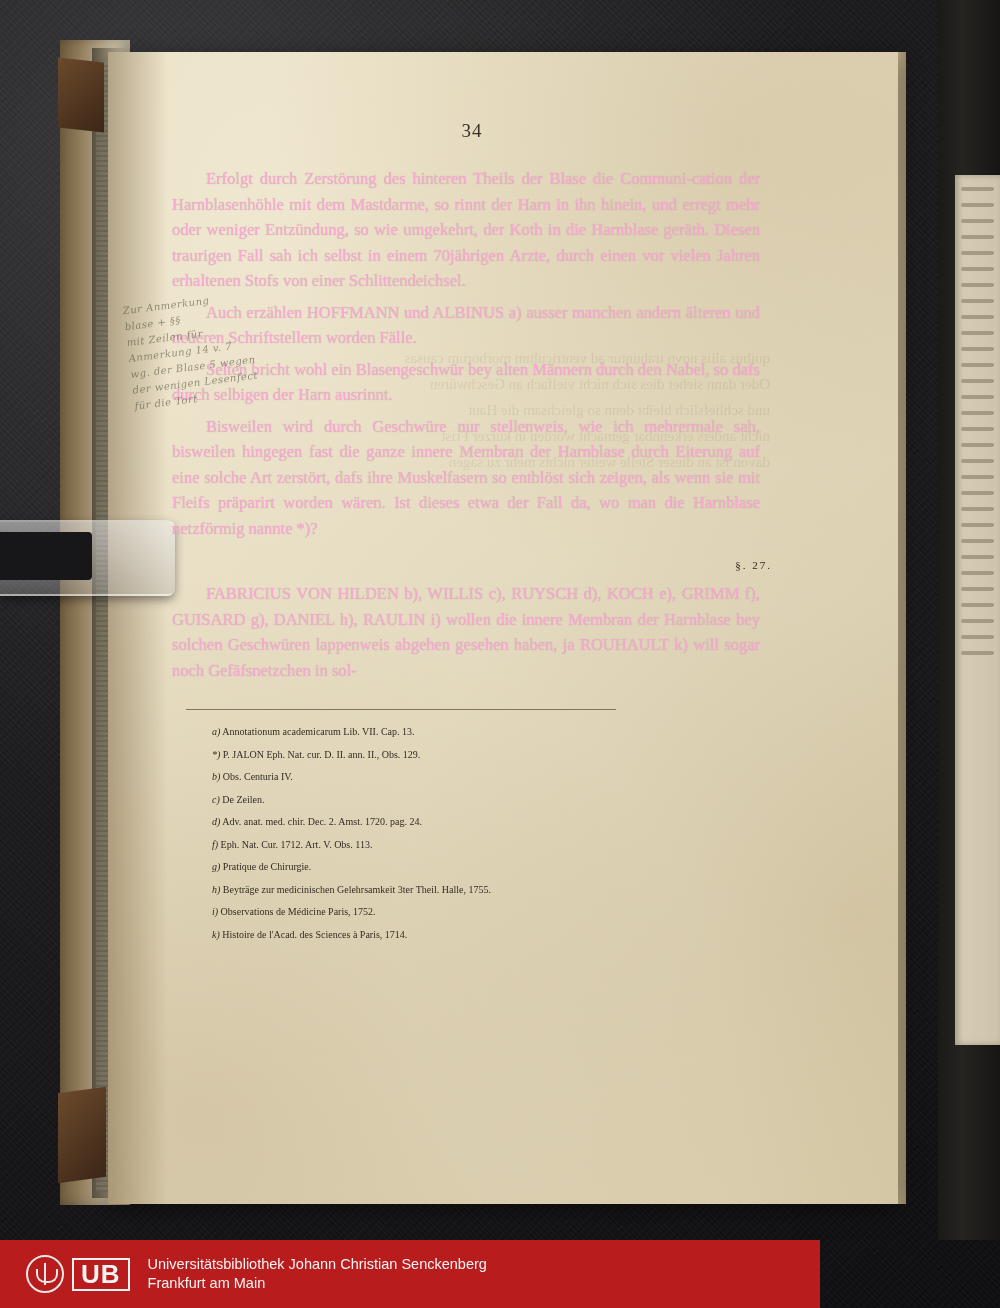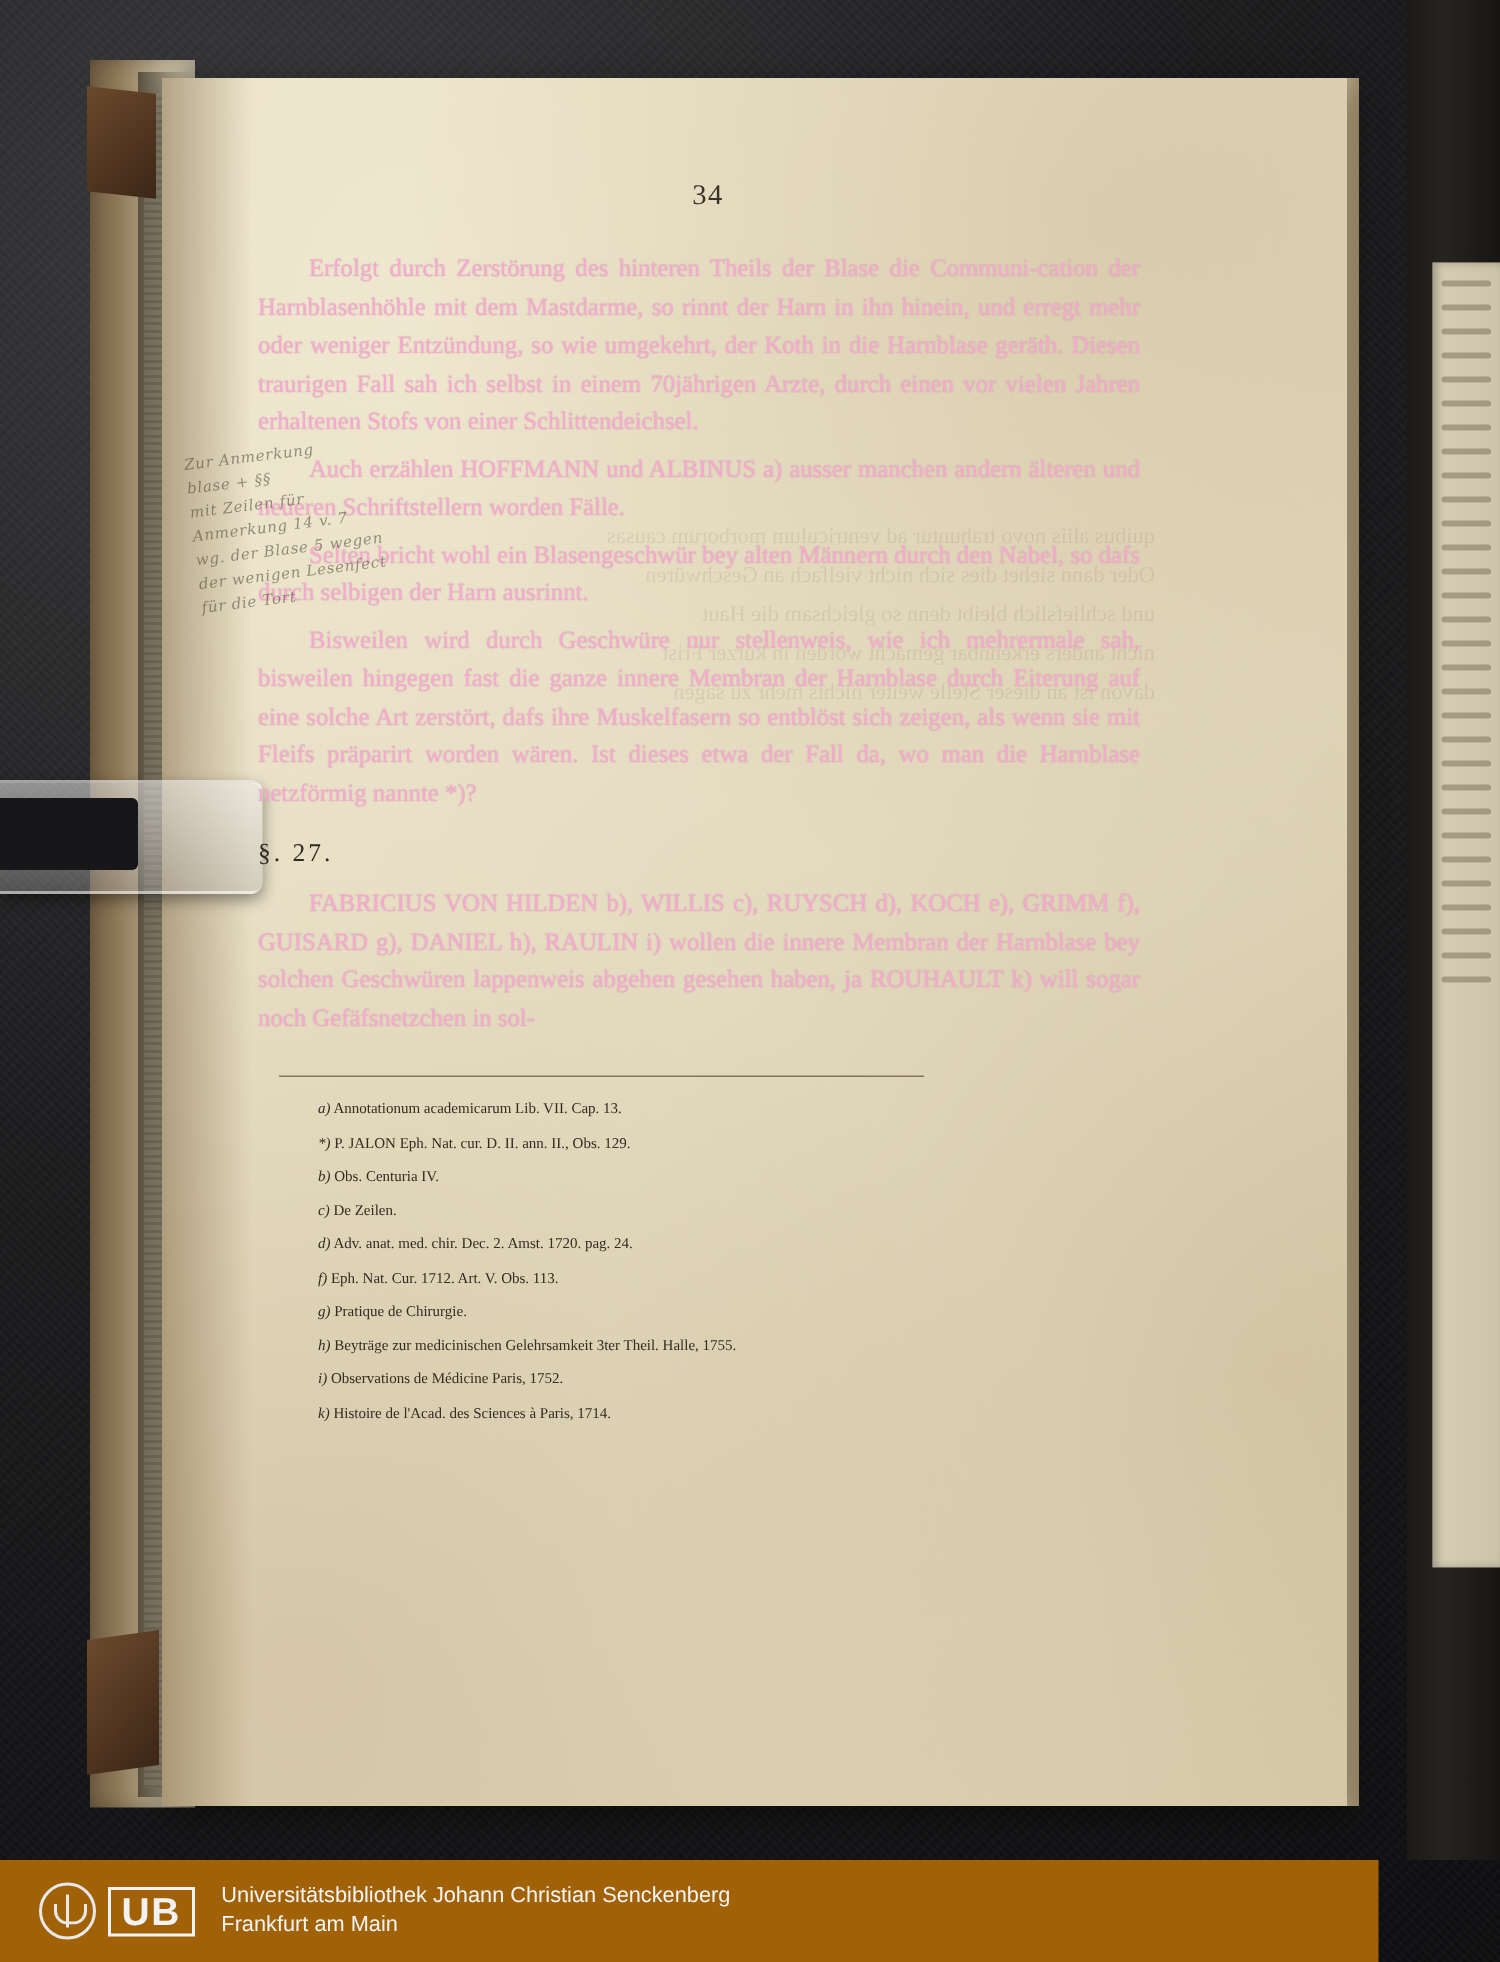--- a/index.html
+++ b/index.html
@@ -150,22 +150,22 @@
     margin:0 12px 6px 0;
     font-size:16.5px;
     line-height:25.5px;
     text-align:justify;
     text-indent:34px;
     color:#f9a8d4;
     text-shadow: 0 0 1px rgba(60,45,25,.25);
   }
 
   .section-mark{
-    text-align:left;
-    font-size:17px;
+    text-align:right;
+    font-size:11px;
     margin:18px 0 10px 0;
     letter-spacing:2px;
   }
 
   
   .fn-rule{
     width:430px;
     height:1px;
     background:#6a5c43;
     margin:26px 0 12px 14px;
@@ -210,22 +210,22 @@
     transform: scaleX(-1);
     font-size:15px;
     line-height:26px;
     color:#50452f;
     pointer-events:none;
   }
 
   
   .footer-bar{
     position:absolute;
-    left:0; bottom:0; width:919px; height:68px;
-    background:#a16207;
+    left:0; bottom:0; width:820px; height:68px;
+    background:#b91c1c;
     display:flex;
     align-items:center;
   }
   .ub-logo{
     margin-left:26px;
     display:flex;
     align-items:center;
     gap:8px;
   }
   .ub-seal{

